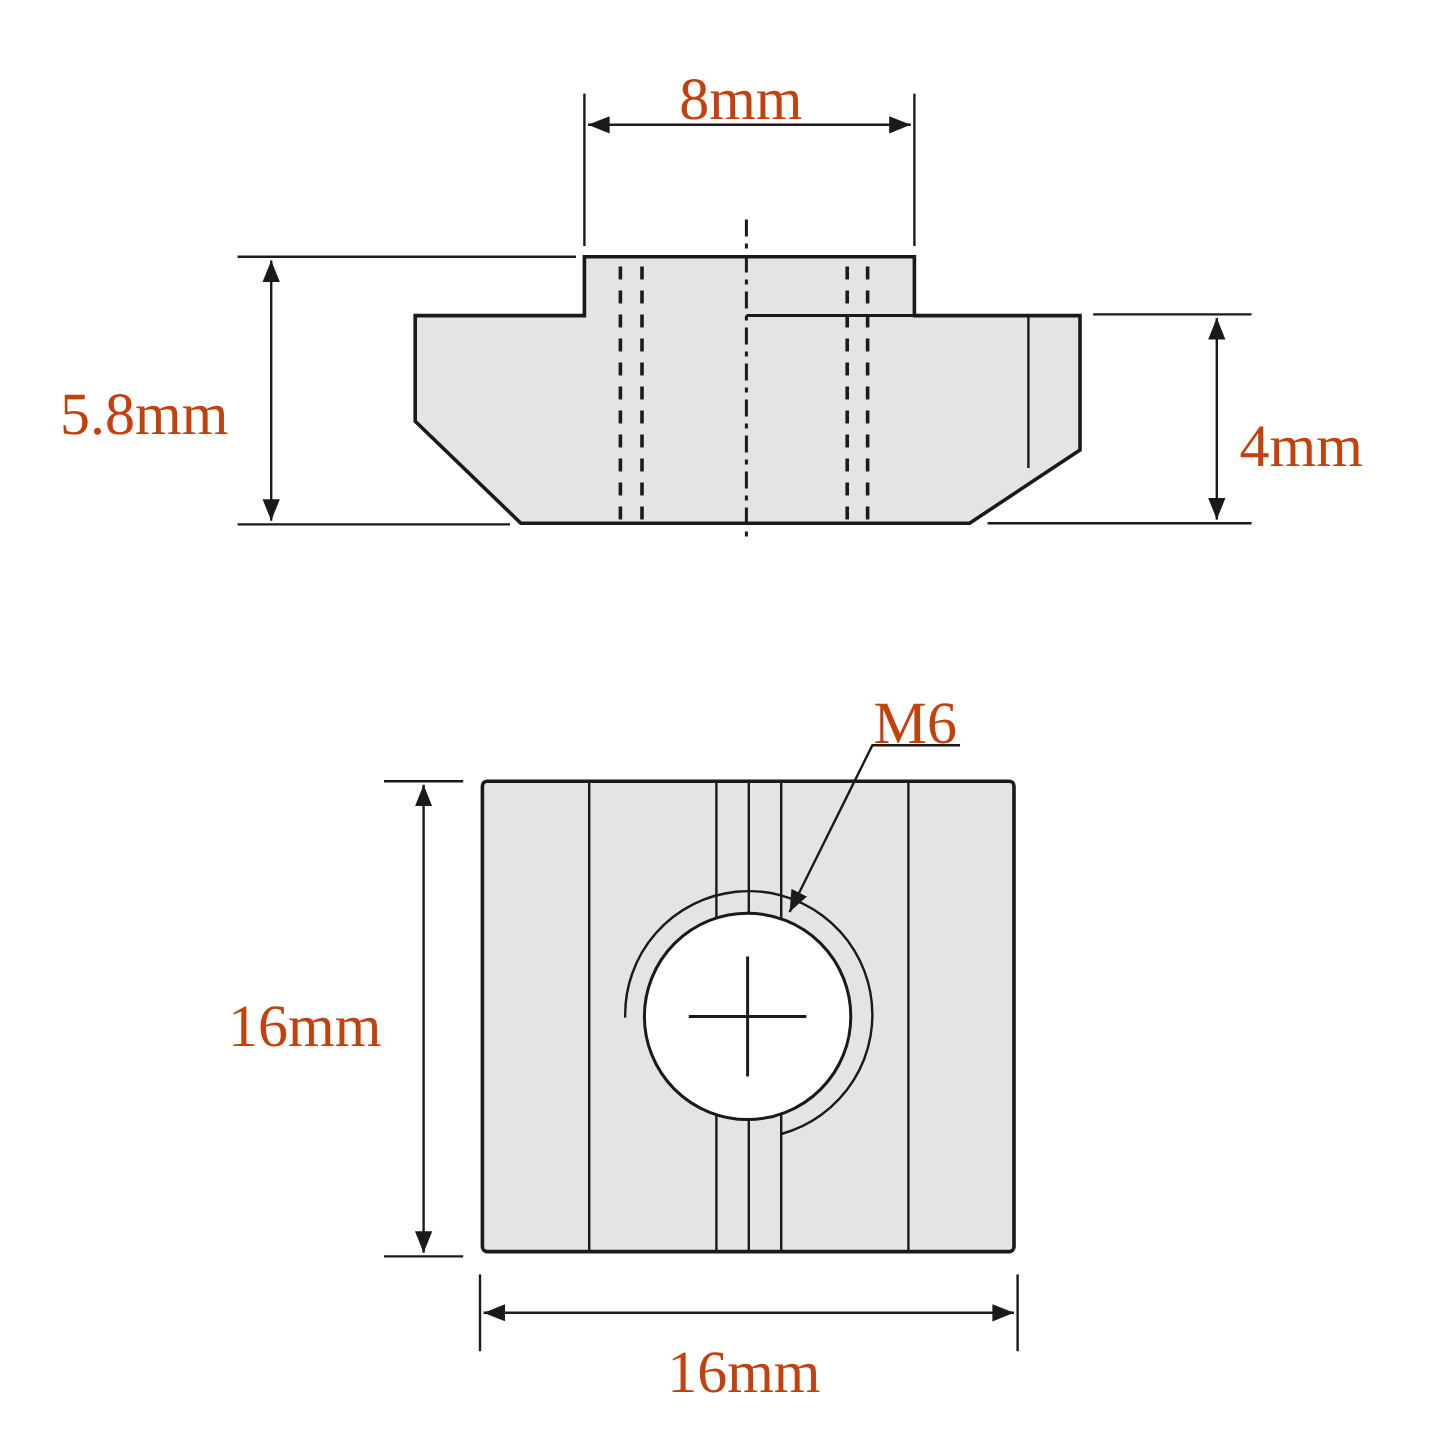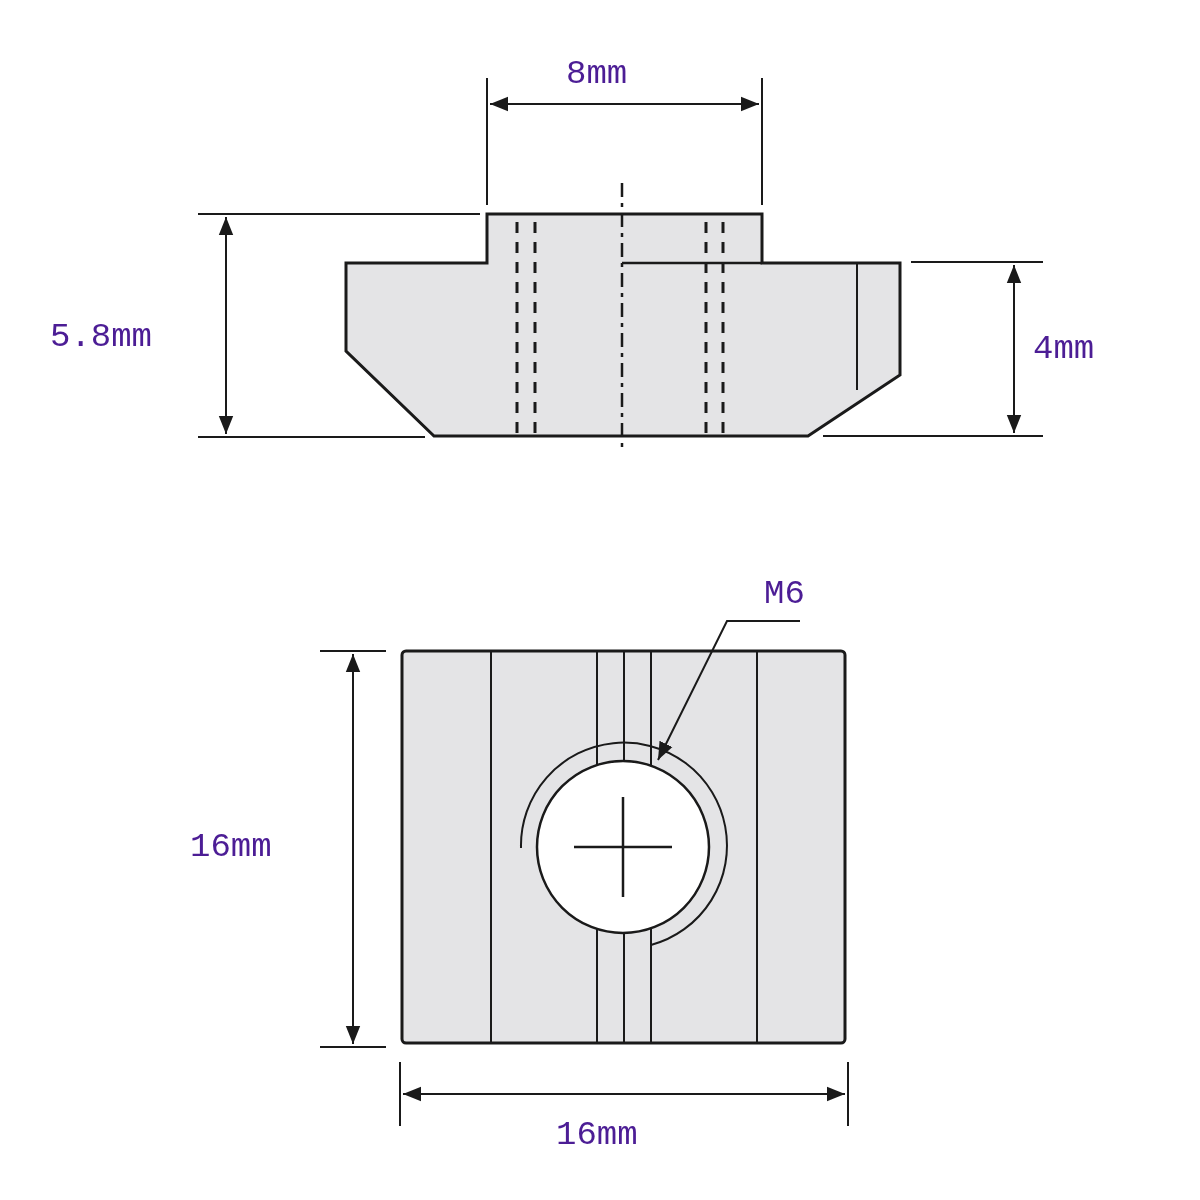--- a/index.html
+++ b/index.html
@@ -1,18 +1,18 @@
 <!DOCTYPE html>
 <html><head>
 <meta charset="utf-8">
 <style>
   html, body { margin: 0; padding: 0; background: #ffffff; }
   body { width: 1200px; height: 1200px; position: relative; overflow: hidden; font-family: "DejaVu Sans", sans-serif; }
   svg { position: absolute; left: 0; top: 0; }
-  .label { position: absolute; color: #4c1d95; font-family: Liberation Mono, monospace; font-size: 34px; line-height: 1; white-space: nowrap; }
+  .label { position: absolute; color: #c2410c; font-family: Liberation Serif, serif; font-size: 50px; line-height: 1; white-space: nowrap; }
 </style>
 </head>
 <body>
 
 <svg width="1200" height="1200" viewBox="0 0 1200 1200">
   <defs>
     <marker id="arrow" viewBox="0 0 10 10" refX="10" refY="5" markerWidth="9" markerHeight="9" orient="auto-start-reverse">
       <path d="M0,1 L10,5 L0,9 Z" fill="#1a1a1a"></path>
     </marker>
   </defs>
@@ -71,16 +71,16 @@
     <line x1="353" y1="654" x2="353" y2="1044" stroke="#1a1a1a" stroke-width="2" marker-start="url(#arrow)" marker-end="url(#arrow)"></line>
 
     <line x1="400" y1="1062" x2="400" y2="1126" stroke="#1a1a1a" stroke-width="2"></line>
     <line x1="848" y1="1062" x2="848" y2="1126" stroke="#1a1a1a" stroke-width="2"></line>
     <line x1="403" y1="1094" x2="845" y2="1094" stroke="#1a1a1a" stroke-width="2" marker-start="url(#arrow)" marker-end="url(#arrow)"></line>
   </g>
 </svg>
 
 <div class="label" style="left:566px; top:57px;">8mm</div>
 <div class="label" style="left:50px; top:320px;">5.8mm</div>
-<div class="label" style="left:1033px; top:332px;">4mm</div>
-<div class="label" style="left:764px; top:577px;">M6</div>
+<div class="label" style="left:1033px; top:346px;">4mm</div>
+<div class="label" style="left:728px; top:577px;">M6</div>
 <div class="label" style="left:190px; top:830px;">16mm</div>
 <div class="label" style="left:556px; top:1118px;">16mm</div>
 
 </body></html>

